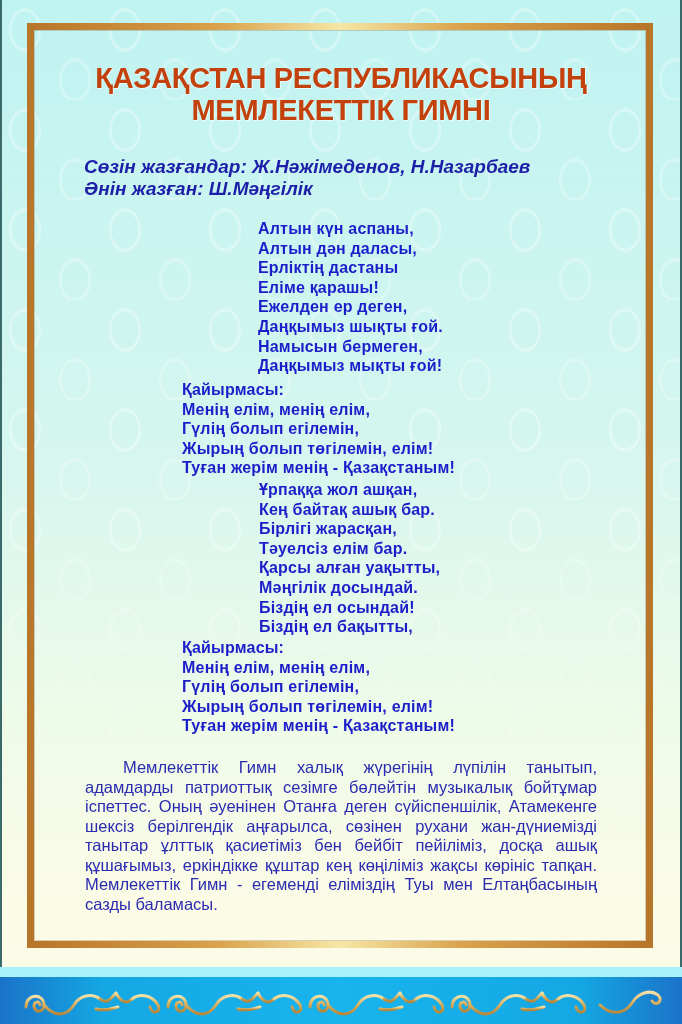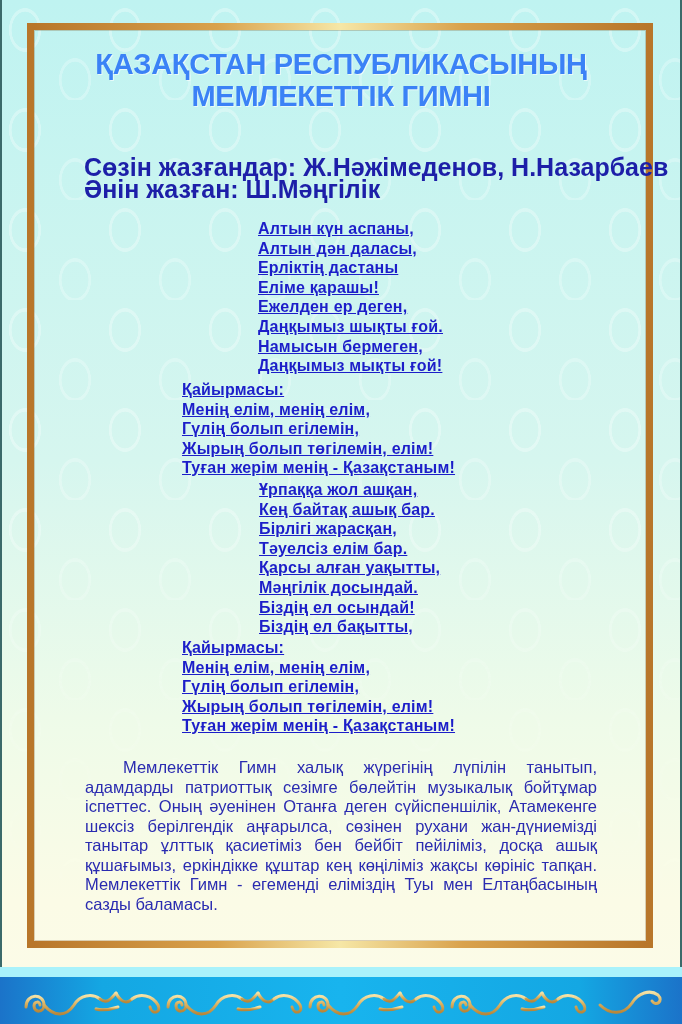--- a/index.html
+++ b/index.html
@@ -18,33 +18,32 @@
     mask-image: linear-gradient(180deg, #000 0%, #000 50%, rgba(0,0,0,0.2) 75%, transparent 90%);
   }
   .frame {
     position: absolute; left: 27px; top: 23px; width: 626px; height: 925px;
     box-sizing: border-box;
     border: 7px solid #c8862e;
     border-image: linear-gradient(90deg, #b8762a 0%, #d9a24c 30%, #f6e7a6 50%, #d9a24c 70%, #b8762a 100%) 1;
     box-shadow: inset 0 0 0 1px rgba(120,70,20,0.25);
   }
   .title {
-    position: absolute; left: 0; right: 0; top: 48px; text-align: center;
-    color: #3b82f6; font-weight: bold; font-size: 29px; line-height: 32px;
+    position: absolute; left: 0; right: 0; top: 62px; text-align: center;
+    color: #c2410c; font-weight: bold; font-size: 29px; line-height: 32px;
     letter-spacing: -0.3px;
     text-shadow: 1px 1px 0 rgba(255,255,255,0.6);
   }
   .authors {
     position: absolute; left: 84px; top: 156px;
-    color: #1d1fa8; font-weight: bold; font-size: 25px; line-height: 22px;
+    color: #1d1fa8; font-weight: bold; font-size: 19px; line-height: 22px; font-style: italic;
   }
   .verse {
     position: absolute; color: #1c1ec9; font-weight: bold; font-size: 16px; line-height: 19.6px;
     letter-spacing: 0.2px;
-    text-decoration: underline;
   }
   .verse div { white-space: nowrap; }
   .v1 { left: 258px; top: 219px; }
   .c1 { left: 182px; top: 380px; }
   .v2 { left: 259px; top: 480px; }
   .c2 { left: 182px; top: 638px; }
   .para {
     position: absolute; left: 85px; top: 758px; width: 512px;
     color: #2a2bb0; font-size: 16.5px; line-height: 19.5px;
     text-align: justify; text-indent: 38px;

